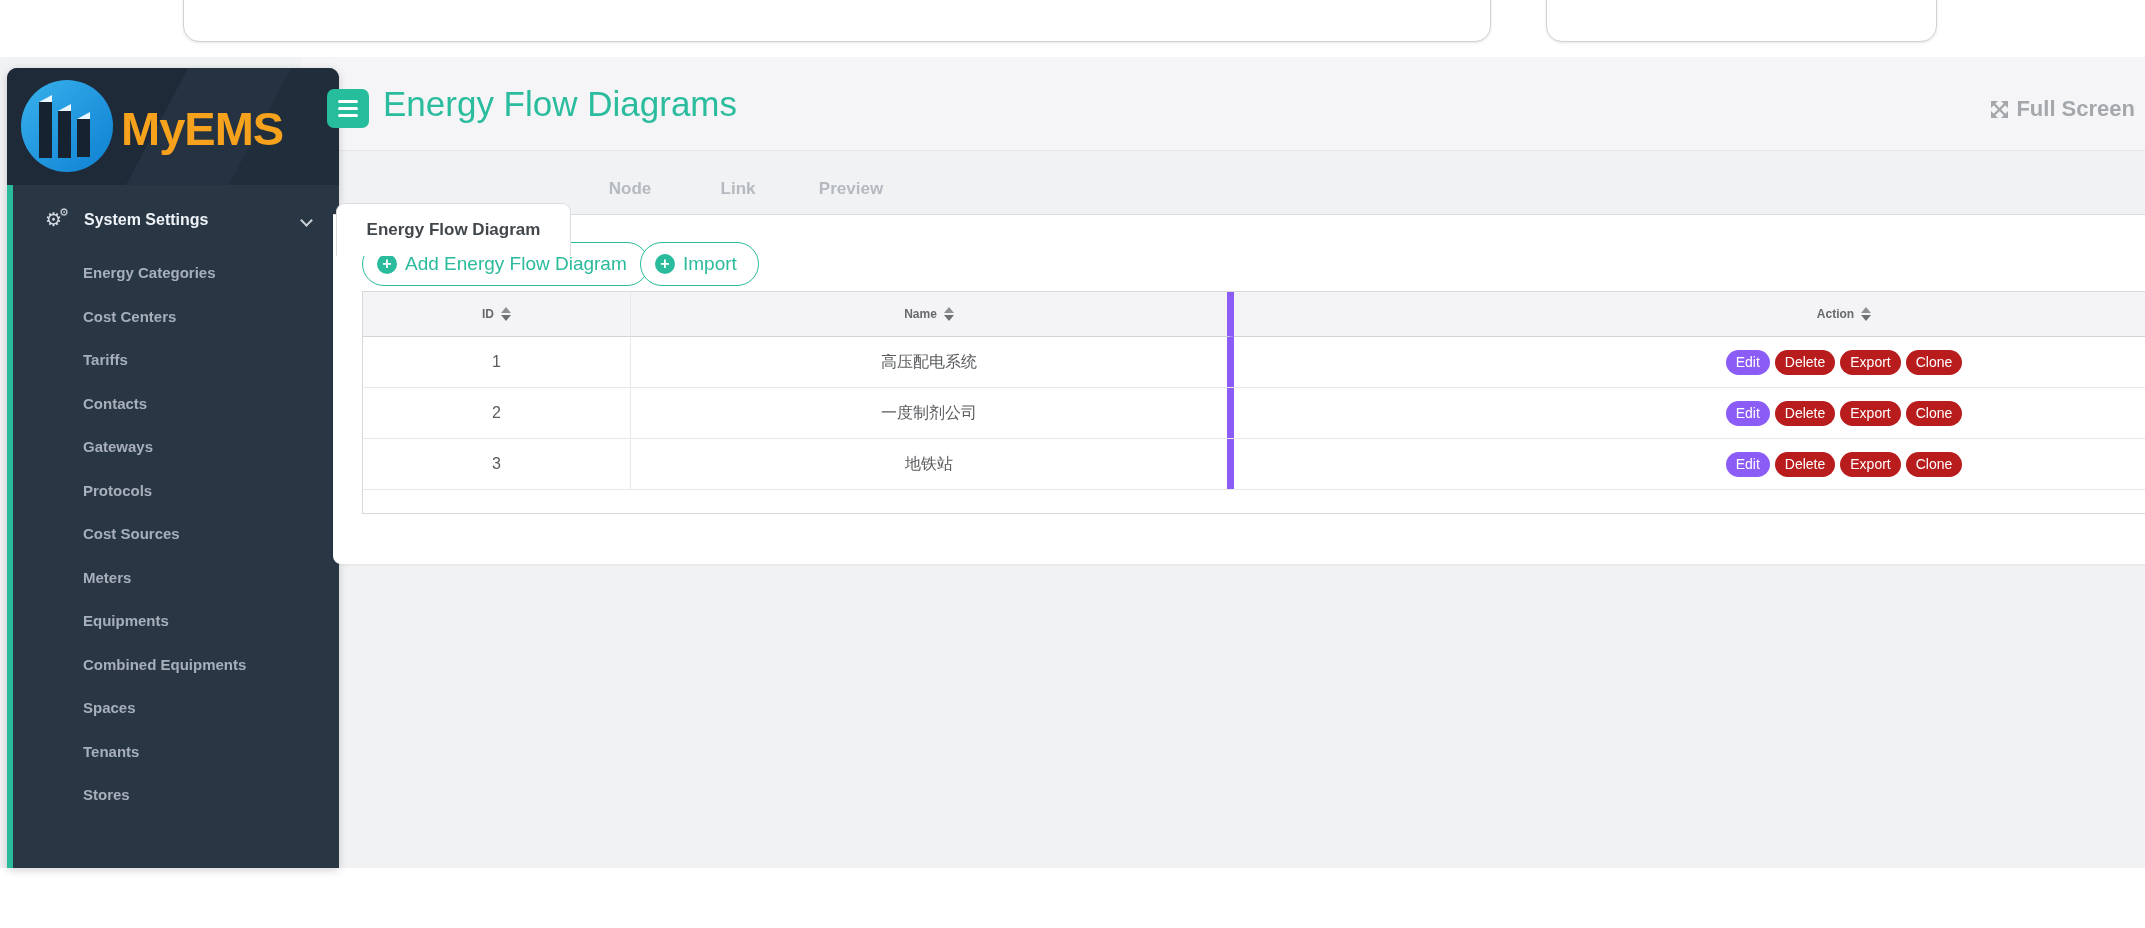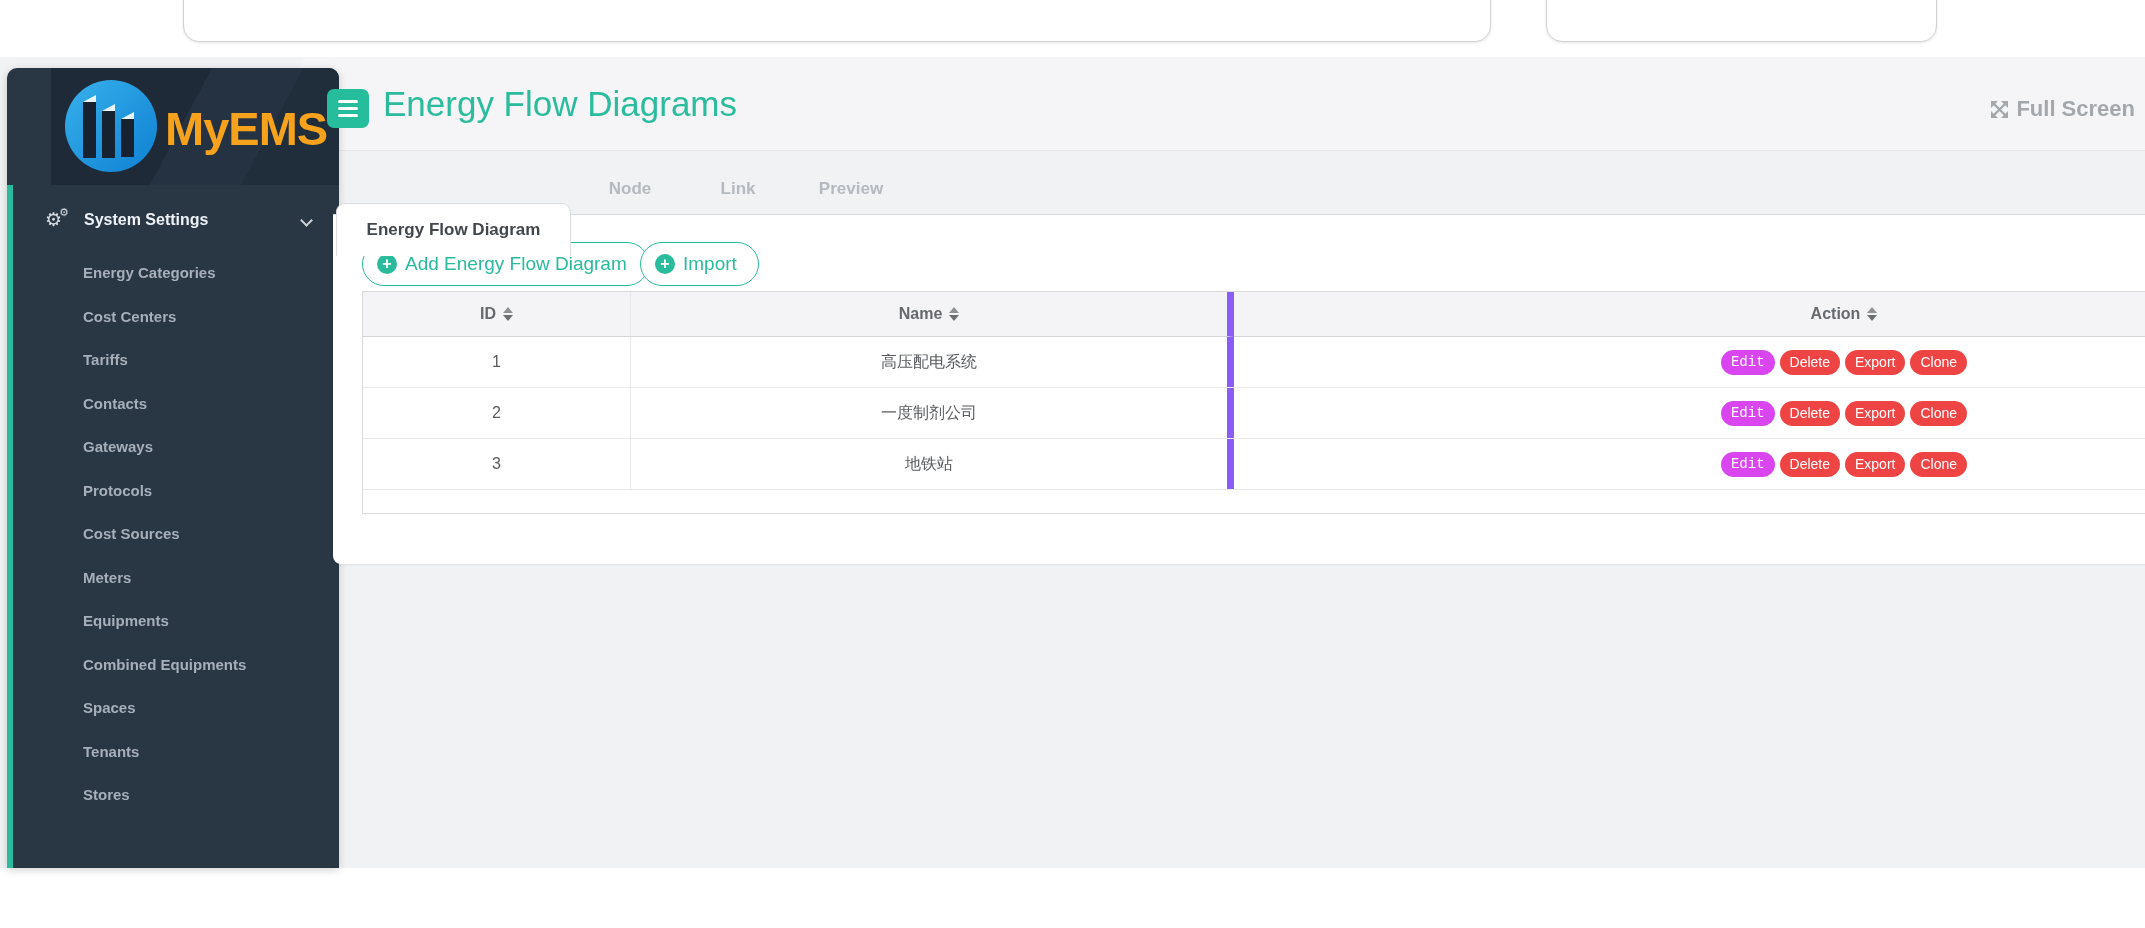--- a/index.html
+++ b/index.html
@@ -15,21 +15,21 @@
   .remnant-b { left:1546px; width:391px; }
 
   
   .page-bg { position:absolute; left:0; top:57px; width:2145px; height:811px; background:#f1f2f3; }
   .header-strip { position:absolute; left:301px; top:57px; width:1844px; height:93px; background:#f5f5f7; }
   .header-divider { position:absolute; left:301px; top:150px; width:1844px; height:1px; background:#e5e5e8; }
 
   
   .sidebar { position:absolute; left:7px; top:68px; width:332px; height:800px;
              background:#293745; border-radius:10px 10px 0 0; overflow:hidden;
-             box-shadow:0 2px 8px rgba(0,0,0,.18);padding-left:44px; }
+             box-shadow:0 2px 8px rgba(0,0,0,.18); }
   .logo-block { position:relative; width:100%; height:117px;
      background:linear-gradient(118deg,#1e2a38 0%,#1e2a38 46%,#253241 46%,#253241 72%,#202d3b 72%,#202d3b 100%); }
   .logo-mark { position:absolute; left:12px; top:10px; }
   .brand-text { position:absolute; left:114px; top:33px; font-size:47px; font-weight:bold;
                 color:#f6a21c; letter-spacing:-1px; }
   .side-nav { position:absolute; left:0; top:117px; right:0; bottom:0;
               border-left:6px solid #2abb9c; }
   .nav-heading { position:absolute; top:13px; left:0; right:0; height:44px;
                  display:flex; align-items:center; cursor:pointer; }
   .gear-wrap { position:relative; width:30px; margin-left:32px; color:#d6dce2; }
@@ -78,39 +78,39 @@
   .obtn-add { left:29px; } .obtn-import { left:307px; }
   .plus-circle { width:20px; height:20px; border-radius:50%; background:#2abb9c;
                  color:#ffffff; font-size:16px; font-weight:bold; line-height:20px;
                  text-align:center; flex:none; }
 
   
   .tbl { position:absolute; left:29px; top:76px; width:2093px; border:1px solid #d7d9db; }
   .tr { display:flex; }
   .th { height:45px; background:#f4f4f6; border-bottom:1px solid #d2d4d6;
         display:flex; align-items:center; justify-content:center;
-        font-size:16px; font-weight:bold; color:#66696d; cursor:pointer; }
+        font-size:12px; font-weight:bold; color:#66696d; cursor:pointer; }
   .td { height:50px; display:flex; align-items:center; justify-content:center;
         font-size:16px; color:#595b5e; }
   .c-id { width:268px; border-right:1px solid #e7e8ea; }
   .c-name { width:603px; border-right:7px solid #8b5cf6; }
   .c-action { flex:1; }
   .row { border-bottom:1px solid #e7e8ea; }
   .tfoot { height:23px; }
   .sort { display:inline-flex; flex-direction:column; margin-left:7px; gap:2px; }
   .sort .up { width:0; height:0; border-left:5px solid transparent; border-right:5px solid transparent;
               border-bottom:6px solid #8e9194; }
   .sort .down { width:0; height:0; border-left:5px solid transparent; border-right:5px solid transparent;
                 border-top:6px solid #6d7073; }
   .actions { display:flex; gap:5px; justify-content:center; }
   .pill { height:25px; border-radius:13px; border:none; padding:0 10px; font-size:14px;
           color:#ffffff; display:inline-flex; align-items:center; cursor:pointer;
           font-family:"Liberation Sans","DejaVu Sans",sans-serif; }
-  .pill-green { background:#d946ef;font-family:Liberation Mono, monospace; }
-  .pill-red { background:#ef4444; }
+  .pill-green { background:#8b5cf6; }
+  .pill-red { background:#b91c1c; }
 </style>
 </head>
 <body>
 
 <div class="stage">
 
   <div class="remnant remnant-a"></div>
   <div class="remnant remnant-b"></div>
 
   <div class="page-bg"></div>

